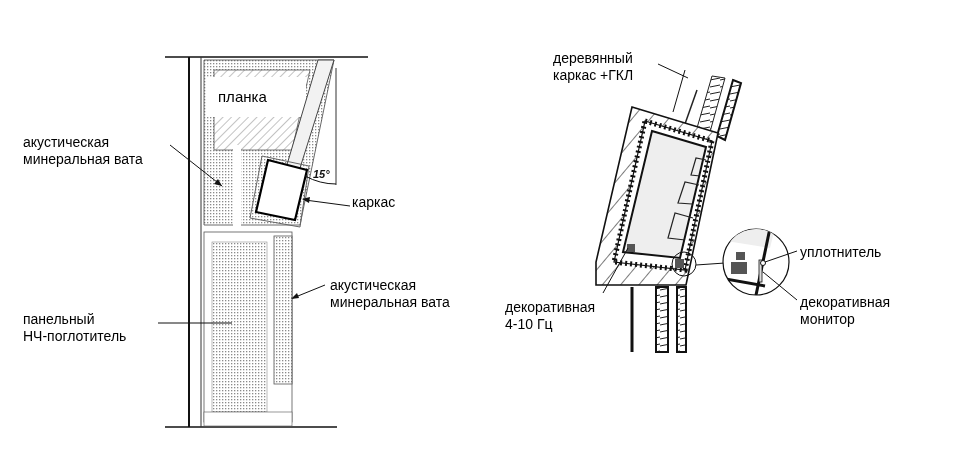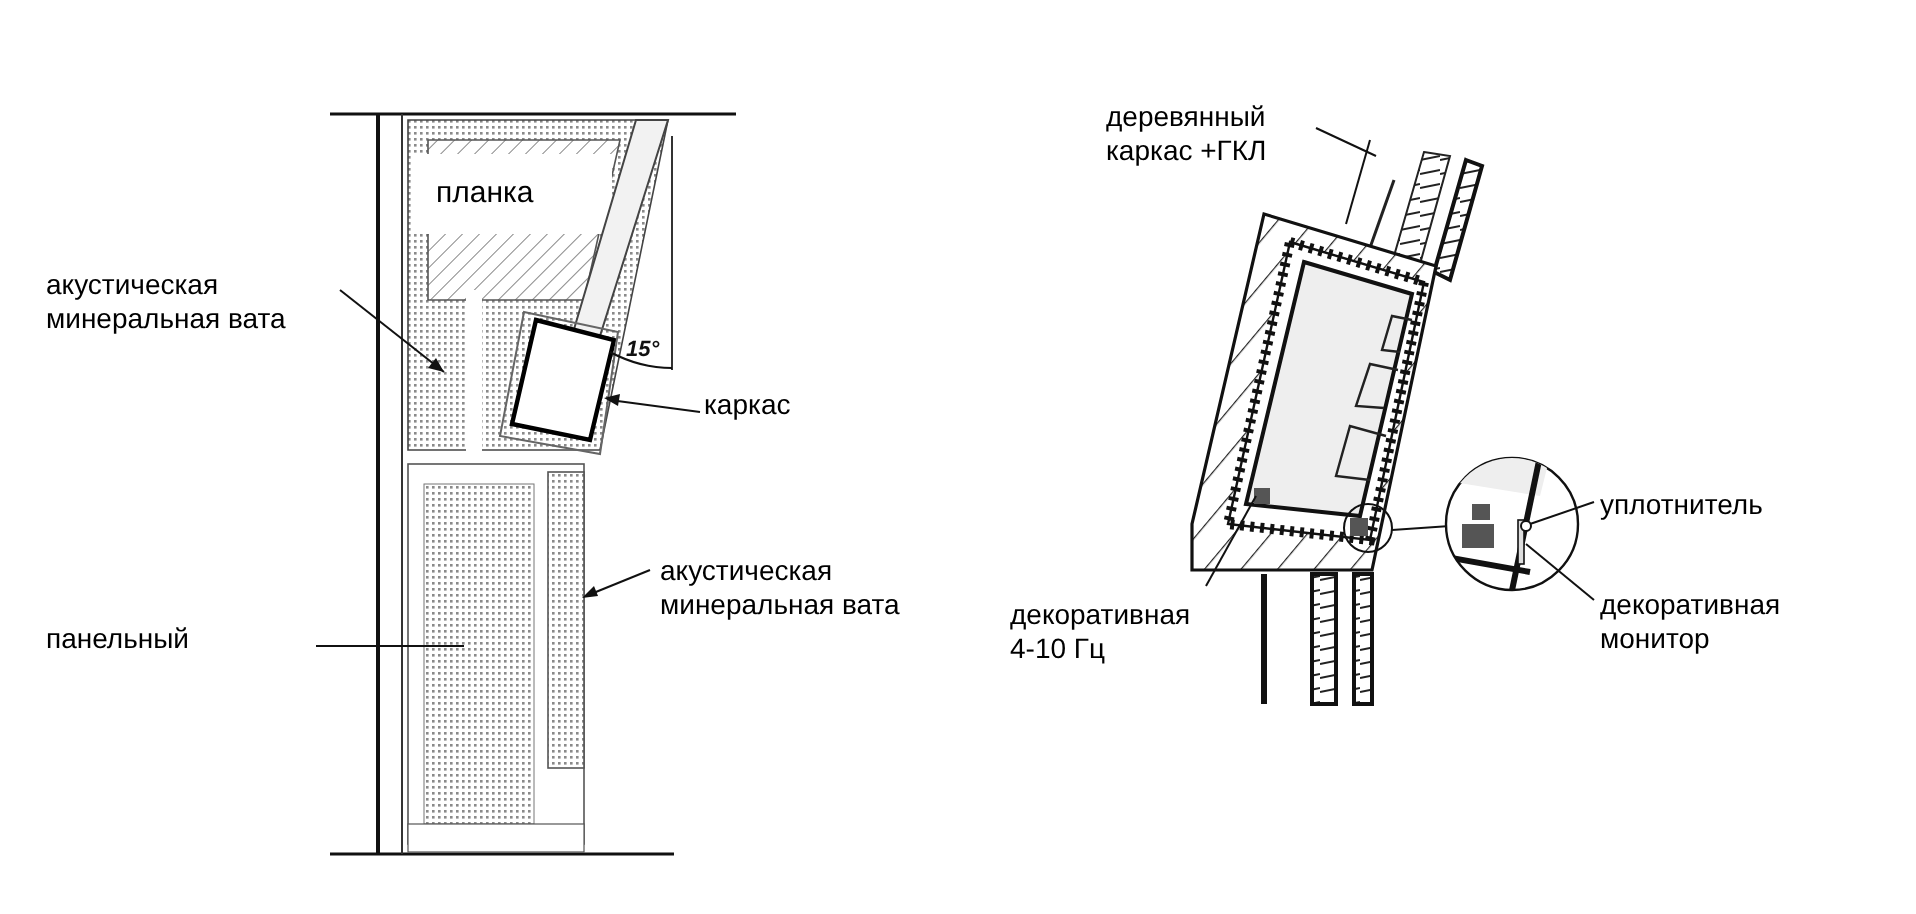--- a/index.html
+++ b/index.html
@@ -125,20 +125,21 @@
   <span>акустическая</span>
   <span>минеральная вата</span>
 </div>
 <div class="label" style="left:352px; top:194px;">каркас</div>
 <div class="label" style="left:330px; top:277px;">
   <span>акустическая</span>
   <span>минеральная вата</span>
 </div>
 <div class="label" style="left:23px; top:311px;">
   <span>панельный</span>
+  <span>НЧ-поглотитель</span>
 </div>
 
 <div class="label" style="left:553px; top:50px;">
   <span>деревянный</span>
   <span>каркас +ГКЛ</span>
 </div>
 <div class="label" style="left:505px; top:299px;">
   <span>декоративная</span>
   <span>4-10 Гц</span>
 </div>

